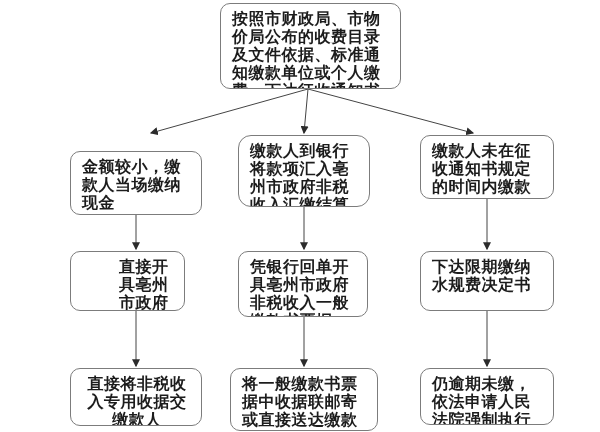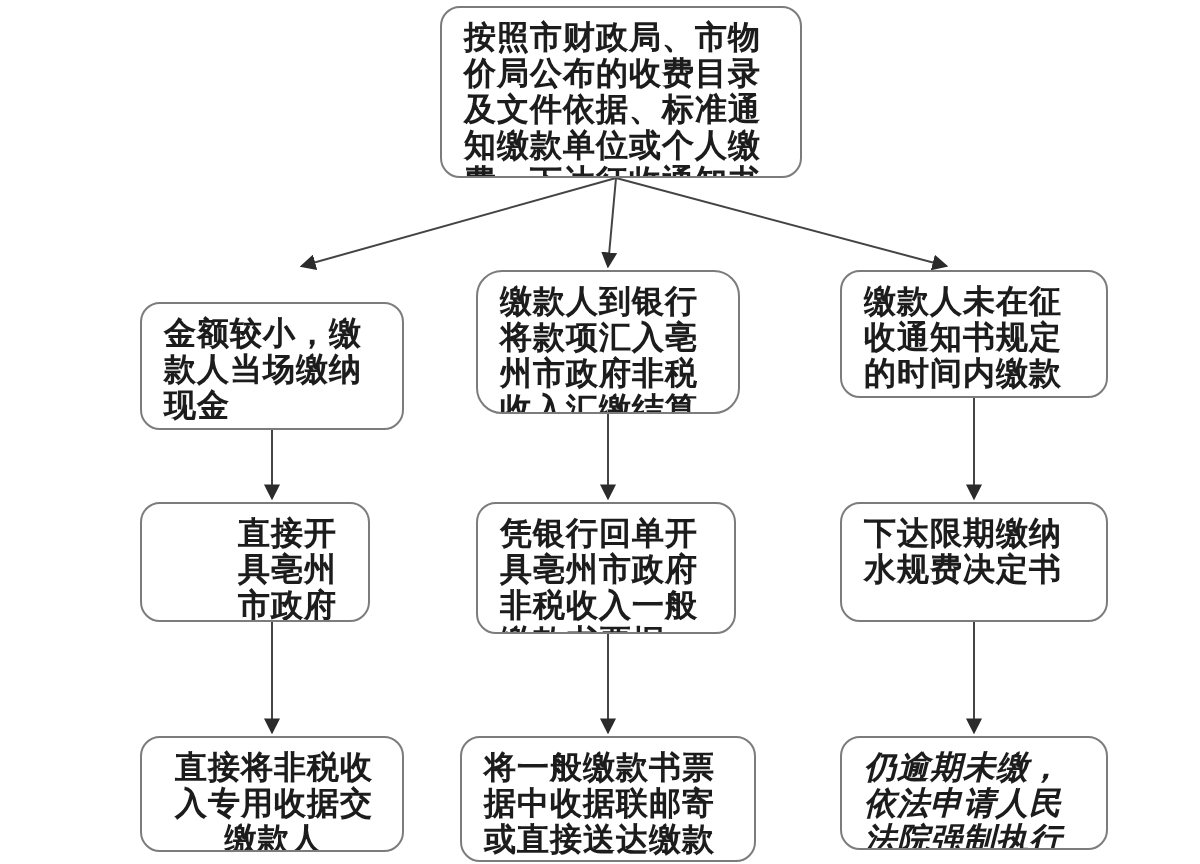--- a/index.html
+++ b/index.html
@@ -41,21 +41,21 @@
   
   .n-root { left: 220px; top: 3px;   width: 181px; height: 86px; }
   .n-b0s0 { left: 70px;  top: 135px; width: 132px; height: 64px; margin-top: 16px; }
   .n-b1s0 { left: 238px; top: 135px; width: 132px; height: 72px; border-radius: 13px; }
   .n-b2s0 { left: 420px; top: 135px; width: 134px; height: 64px; }
   .n-b0s1 { left: 70px;  top: 251px; width: 115px; height: 60px; padding-left: 48px; }
   .n-b1s1 { left: 238px; top: 251px; width: 130px; height: 66px; }
   .n-b2s1 { left: 420px; top: 251px; width: 134px; height: 60px; }
   .n-b0s2 { left: 70px;  top: 368px; width: 132px; height: 58px; text-align: center; }
   .n-b1s2 { left: 230px; top: 368px; width: 148px; height: 63px; }
-  .n-b2s2 { left: 420px; top: 368px; width: 134px; height: 57px; font-style: italic; }
+  .n-b2s2 { left: 420px; top: 368px; width: 134px; height: 57px; }
 </style>
 </head>
 <body>
 
 <div class="canvas">
 
   <svg class="connectors" viewBox="0 0 600 432" xmlns="http://www.w3.org/2000/svg" aria-hidden="true">
     <defs>
       <marker id="arrow" viewBox="0 0 10 10" refX="8.5" refY="5" markerWidth="8" markerHeight="8" orient="auto-start-reverse">
         <path d="M0,0 L10,5 L0,10 z" fill="#2b2b2b"></path>

